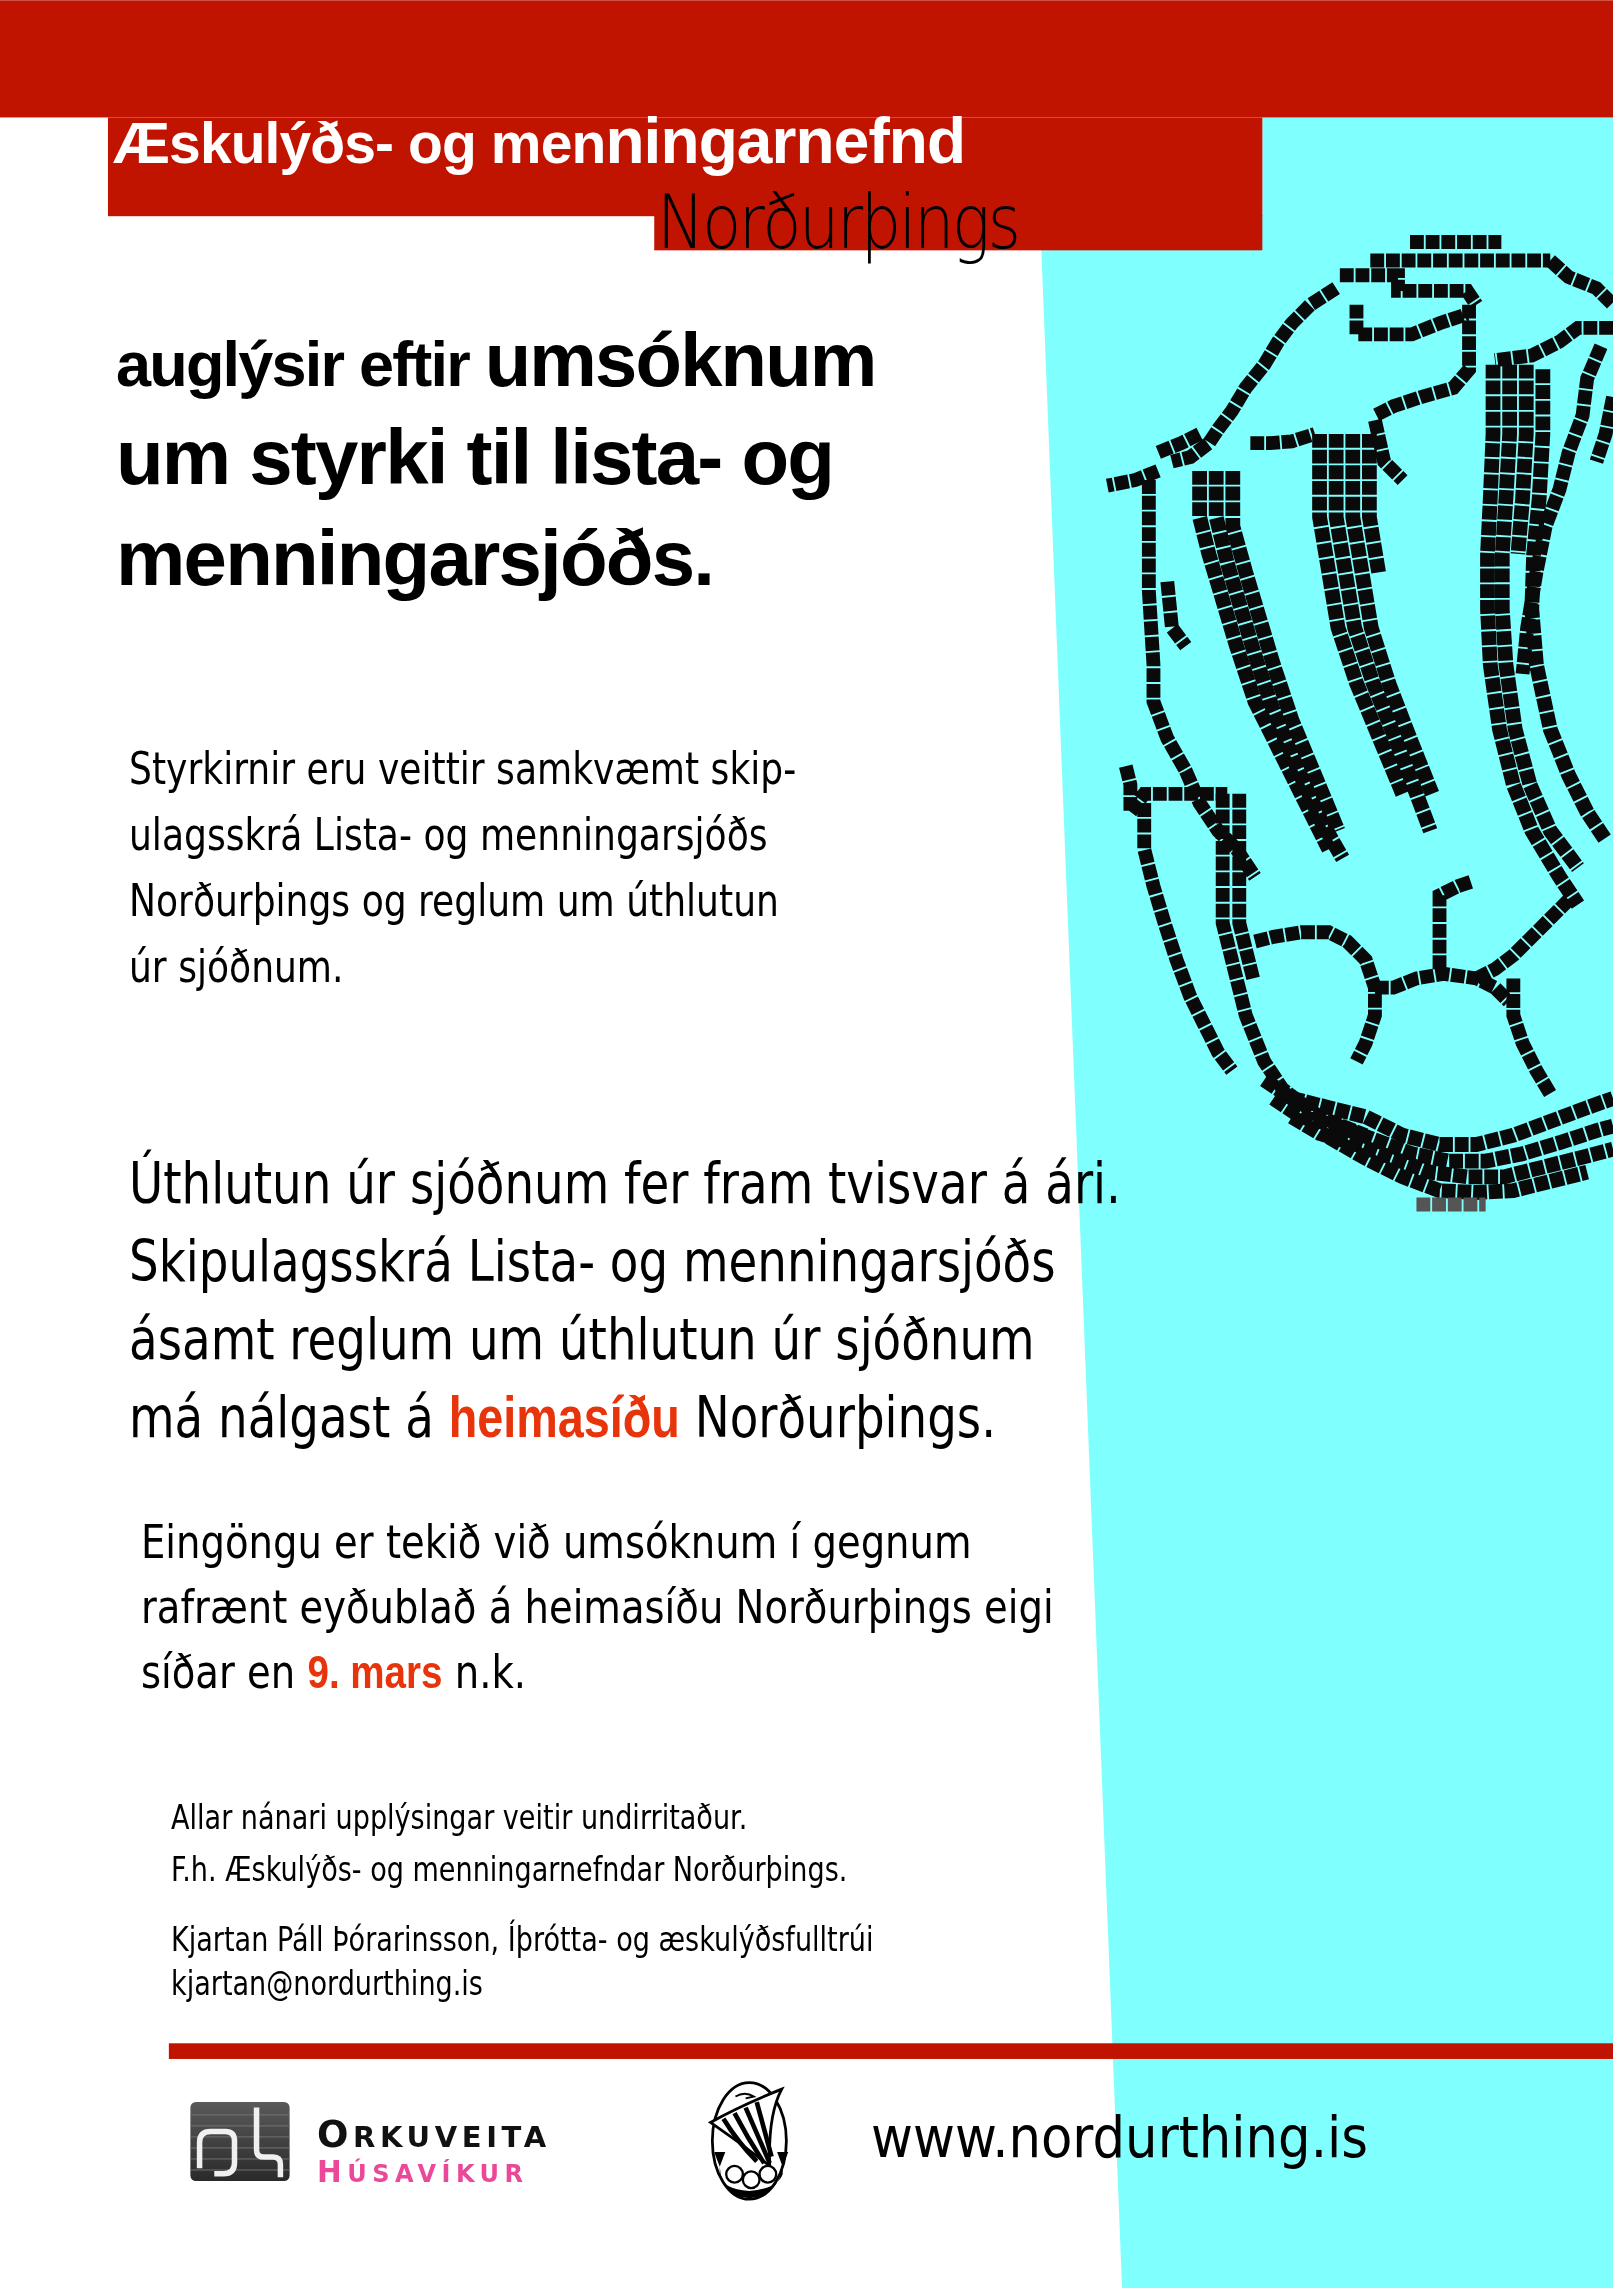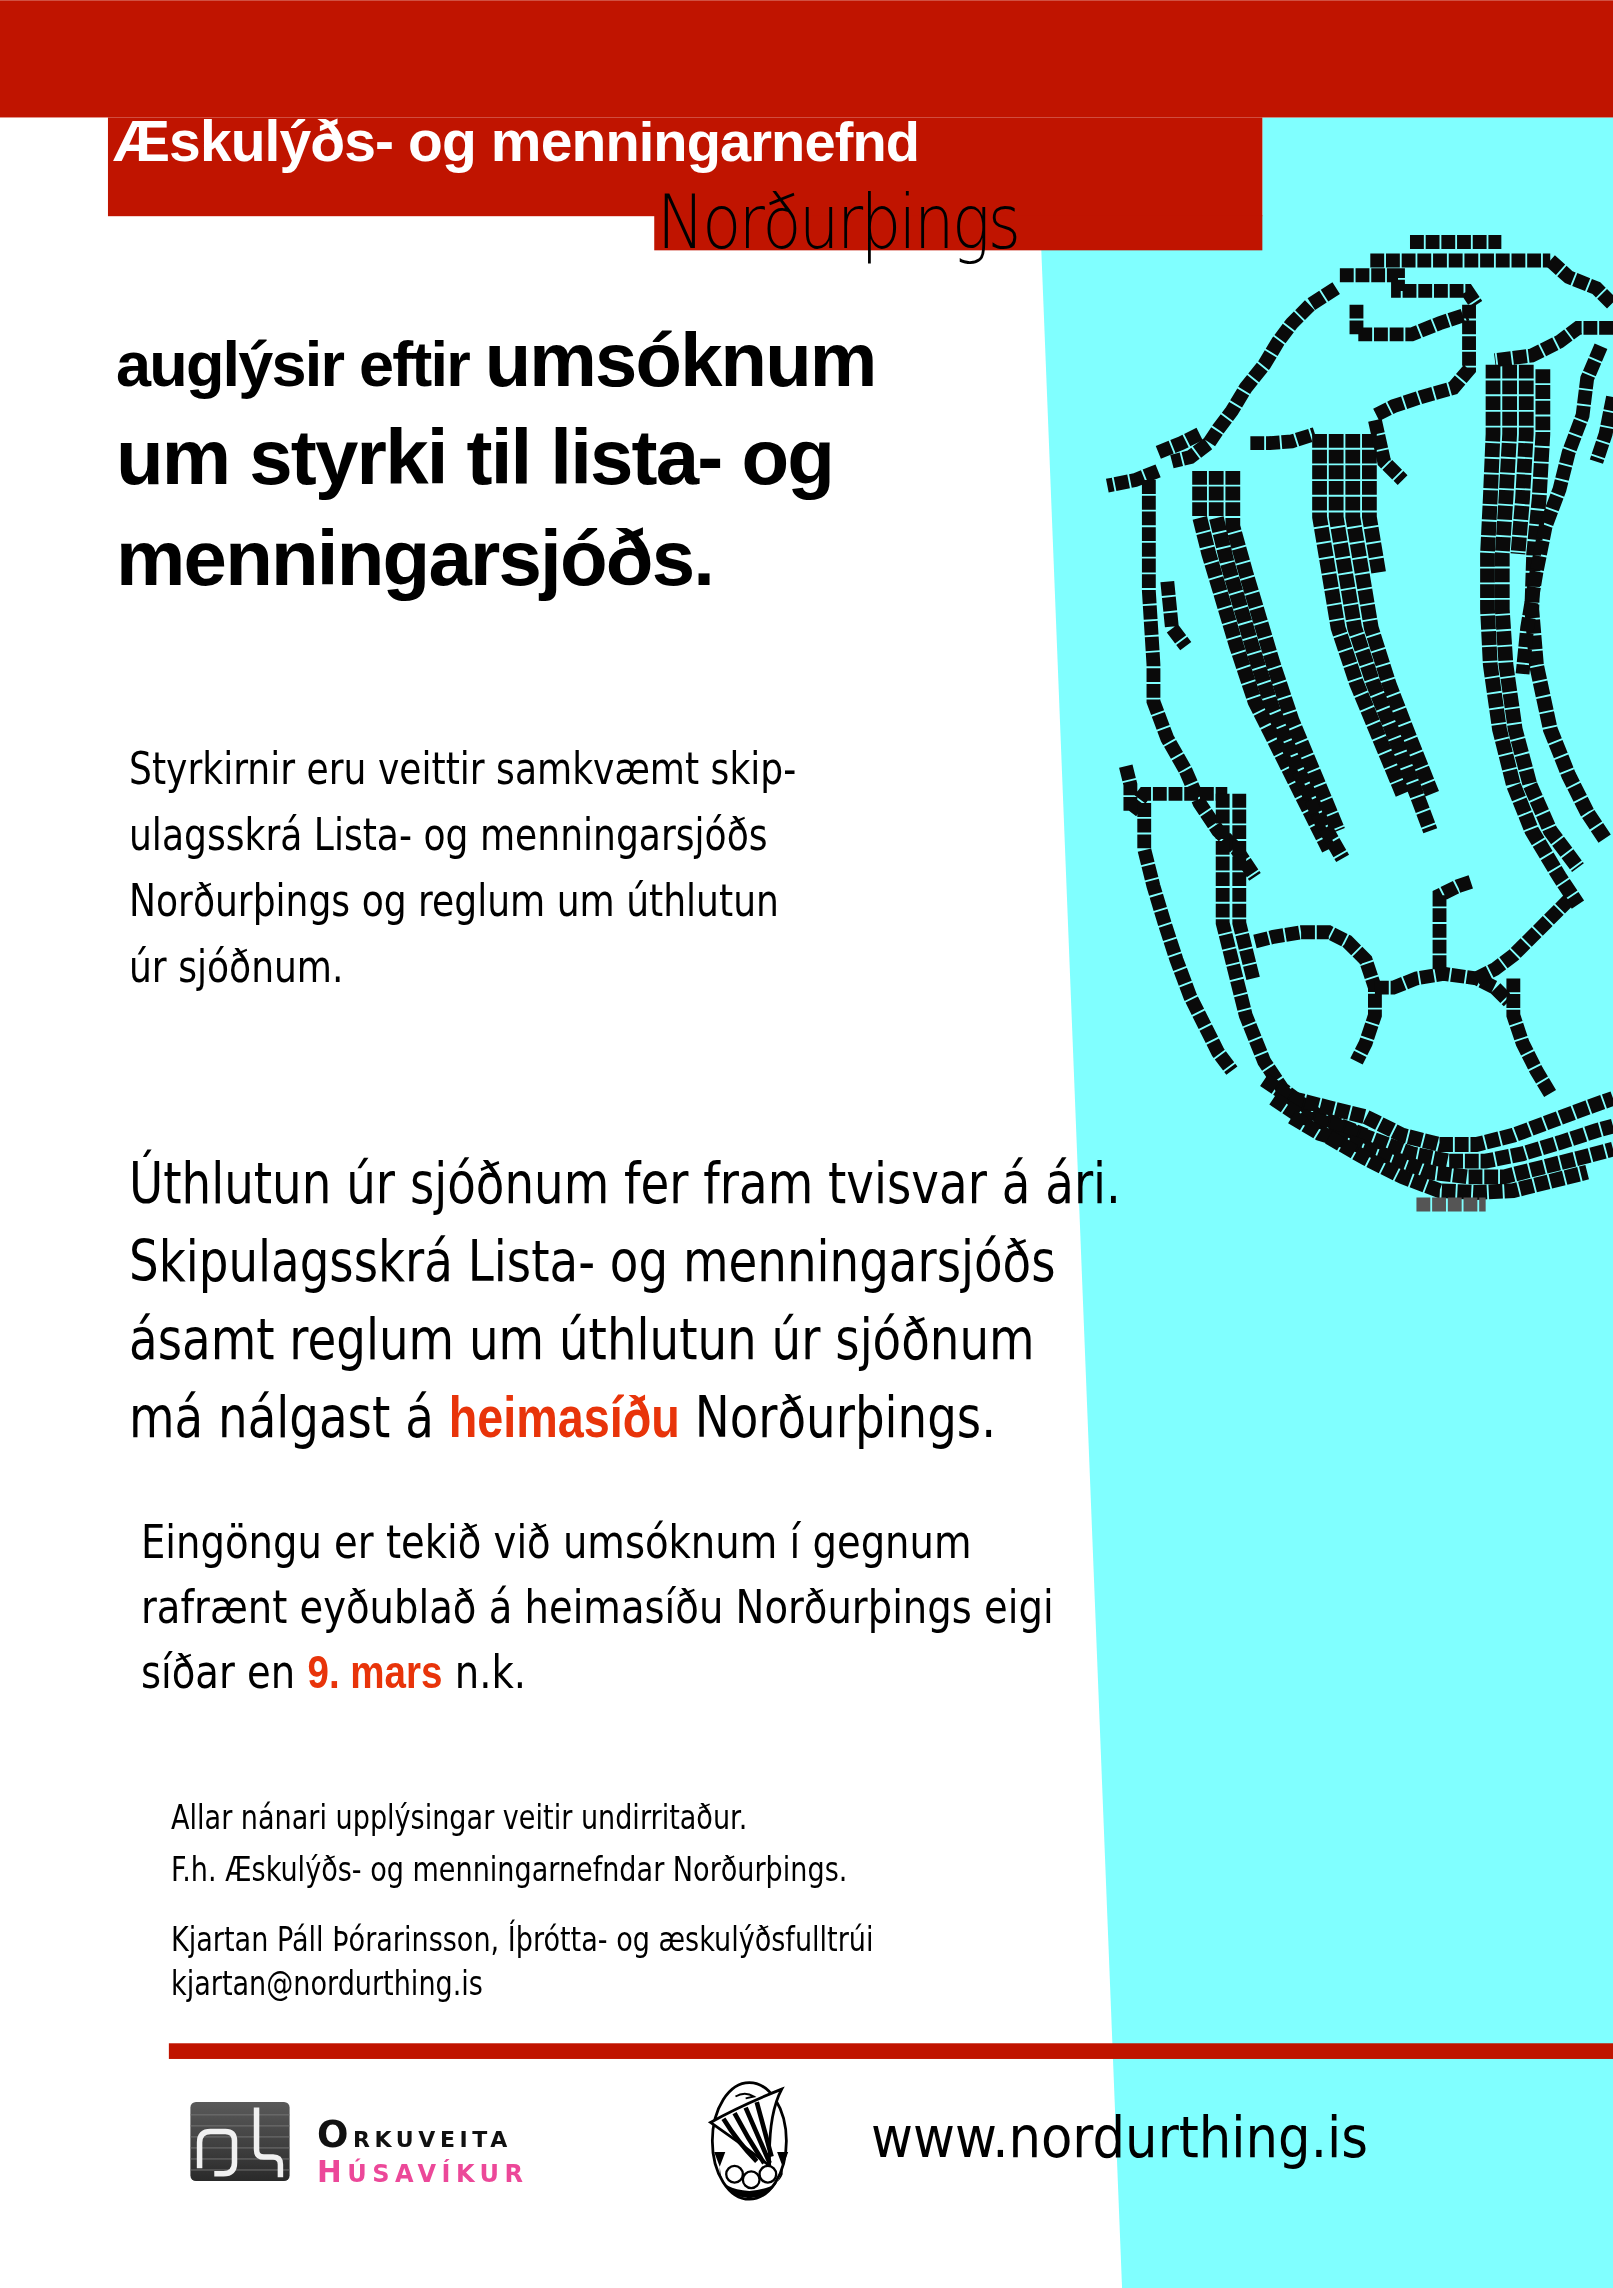--- a/index.html
+++ b/index.html
@@ -8,21 +8,21 @@
     background: #ffffff;
     font-family: "Liberation Sans", "DejaVu Sans", sans-serif;
     color: #000;
   }
   .abs { position: absolute; }
   #bg-svg { position: absolute; left: 0; top: 0; width: 1613px; height: 2289px; }
   .title-main {
     left: 113px; top: 109px; font-size: 57px; font-weight: bold; color: #ffffff;
     white-space: nowrap; letter-spacing: -0.9px; line-height: 65px;
   }
-  .title-main .big { font-size: 56px; text-align: center; }
+  .title-main .big { font-size: 64px; text-align: center; }
   .title-sub {
     left: 657px; top: 181px; font-size: 74px; font-weight: normal; color: #000;
     white-space: nowrap; line-height: 83px; letter-spacing: -2.8px;
     font-family: "DejaVu Sans", sans-serif; transform: scaleX(0.86); transform-origin: left top;
     font-weight: 200;
   }
   .headline {
     left: 116px; white-space: nowrap; font-weight: bold; color: #000;
     letter-spacing: -1.8px;
   }
@@ -46,21 +46,21 @@
   .url {
     left: 871px; top: 2100px; font-size: 57px; line-height: 74px;
     font-family: "DejaVu Sans", sans-serif; transform: scaleX(0.9); transform-origin: left top;
     white-space: nowrap;
   }
   .ok-logo { left: 190px; top: 2102px; width: 100px; height: 79px; }
   .ok-title {
     left: 317px; top: 2114px; font-size: 37px; font-weight: bold; letter-spacing: 4.6px;
     font-family: "DejaVu Sans", sans-serif; color: #111; white-space: nowrap; line-height: 41px;
   }
-  .ok-title .sc { font-size: 22px; }
+  .ok-title .sc { font-size: 29px; }
   .ok-sub {
     left: 317px; top: 2158px; font-size: 24px; font-weight: bold; letter-spacing: 5.5px;
     font-family: "DejaVu Sans", sans-serif; color: #ec4899; white-space: nowrap; line-height: 28px;
   }
   .ship-logo { left: 703px; top: 2078px; width: 89px; height: 124px; }
 </style>
 </head>
 <body>
 
 <svg id="bg-svg" viewBox="0 0 1748 2480" xmlns="http://www.w3.org/2000/svg">

